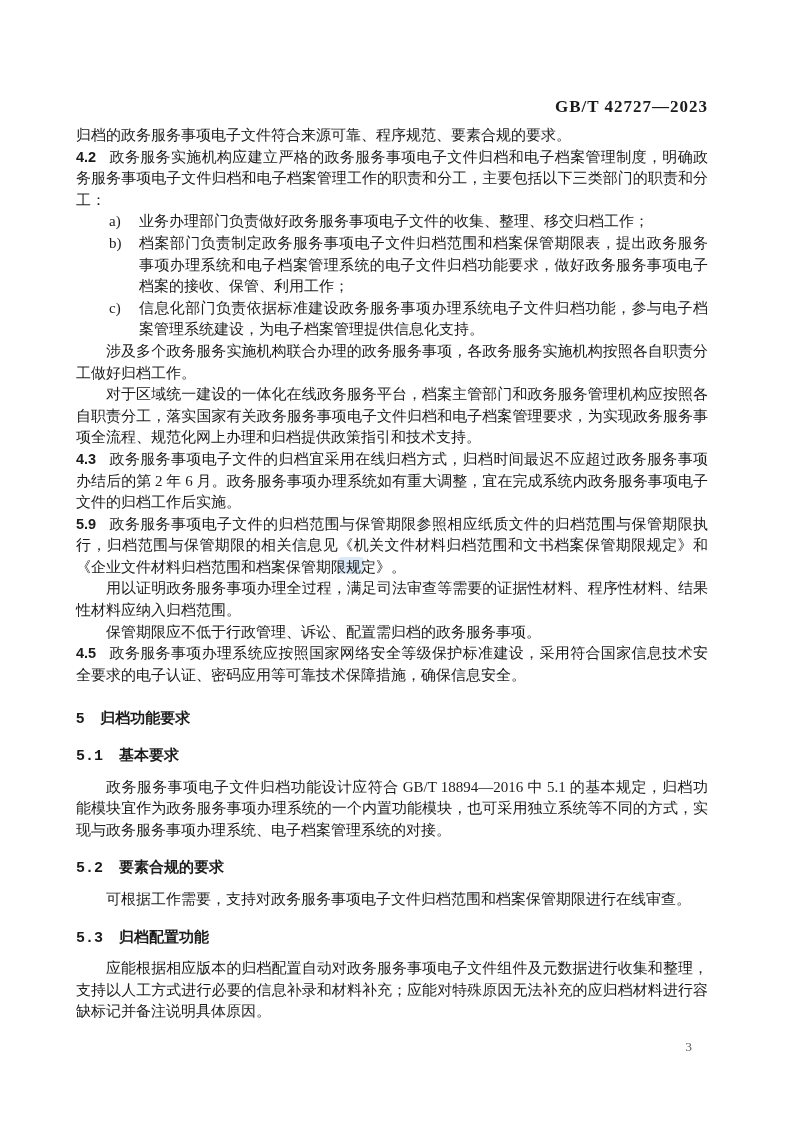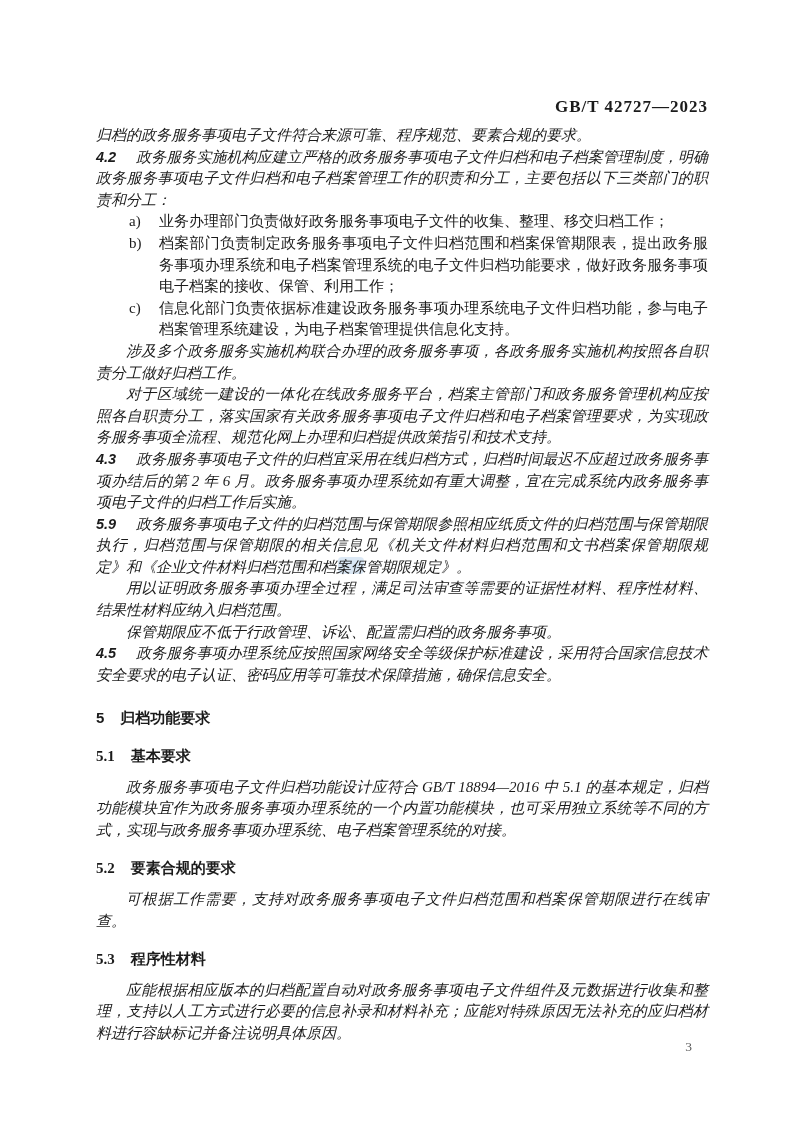--- a/index.html
+++ b/index.html
@@ -2,56 +2,56 @@
 <html><head>
 <meta charset="utf-8">
 <style>
   html, body { margin: 0; padding: 0; background: #ffffff; }
   .page {
     position: relative;
     width: 794px;
     height: 1122px;
     background: #ffffff;
     box-sizing: border-box;
-    padding: 97px 86px 0 96px;
+    padding: 97px 86px 0 76px;
     font-family: "Liberation Serif", "DejaVu Serif", serif;
     color: #1b1b1b;
     font-size: 15px;
     line-height: 21.6px;
     overflow: hidden;
   }
   .doc-header {
     text-align: right;
     font-weight: 700;
     font-size: 17px;
     letter-spacing: 1px;
     line-height: 20px;
     margin: 0 0 8px 0;
     font-family: "Liberation Serif", "DejaVu Serif", serif;
   }
-  p { margin: 0; text-align: justify; font-style: italic; }
+  p { margin: 0; text-align: justify; }
   .ind { text-indent: 2em; }
   .clause-num {
     font-family: "Liberation Sans", "DejaVu Sans", sans-serif;
     font-weight: 700;
     font-size: 14.5px;
-    margin-right: 20px;
+    margin-right: 13px;
   }
   .list-item { display: flex; padding-left: 33px; }
   .li-label { flex: none; width: 30px; }
   .li-text { flex: 1; text-align: justify; }
   .sec-heading {
     font-family: Liberation Sans, sans-serif;
     font-weight: 700;
     font-size: 15px;
     margin: 21px 0 0 0;
     text-align: left;
   }
   .sub-heading {
-    font-family: Liberation Serif, serif;
+    font-family: Liberation Mono, monospace;
     font-weight: 700;
     font-size: 15px;
     margin: 17px 0 9px 0;
     text-align: left;
   }
   .sec-heading .h-num, .sub-heading .h-num { margin-right: 16px; }
   .artifact {
     position: absolute;
     left: 338px;
     top: 557px;
@@ -116,21 +116,21 @@
     <div class="sec-heading"><span class="h-num">5</span><span>归档功能要求</span></div>
 
     <div class="sub-heading"><span class="h-num">5.1</span><span>基本要求</span></div>
 
     <p class="ind">政务服务事项电子文件归档功能设计应符合 GB/T 18894—2016 中 5.1 的基本规定，归档功能模块宜作为政务服务事项办理系统的一个内置功能模块，也可采用独立系统等不同的方式，实现与政务服务事项办理系统、电子档案管理系统的对接。</p>
 
     <div class="sub-heading"><span class="h-num">5.2</span><span>要素合规的要求</span></div>
 
     <p class="ind">可根据工作需要，支持对政务服务事项电子文件归档范围和档案保管期限进行在线审查。</p>
 
-    <div class="sub-heading"><span class="h-num">5.3</span><span>程序性材料</span></div>
+    <div class="sub-heading"><span class="h-num">5.3</span><span>归档配置功能</span></div>
 
     <p class="ind">应能根据相应版本的归档配置自动对政务服务事项电子文件组件及元数据进行收集和整理，支持以人工方式进行必要的信息补录和材料补充；应能对特殊原因无法补充的应归档材料进行容缺标记并备注说明具体原因。</p>
 
   </div>
 
   <div class="page-num">3</div>
 
 </div>
 
 </body></html>

